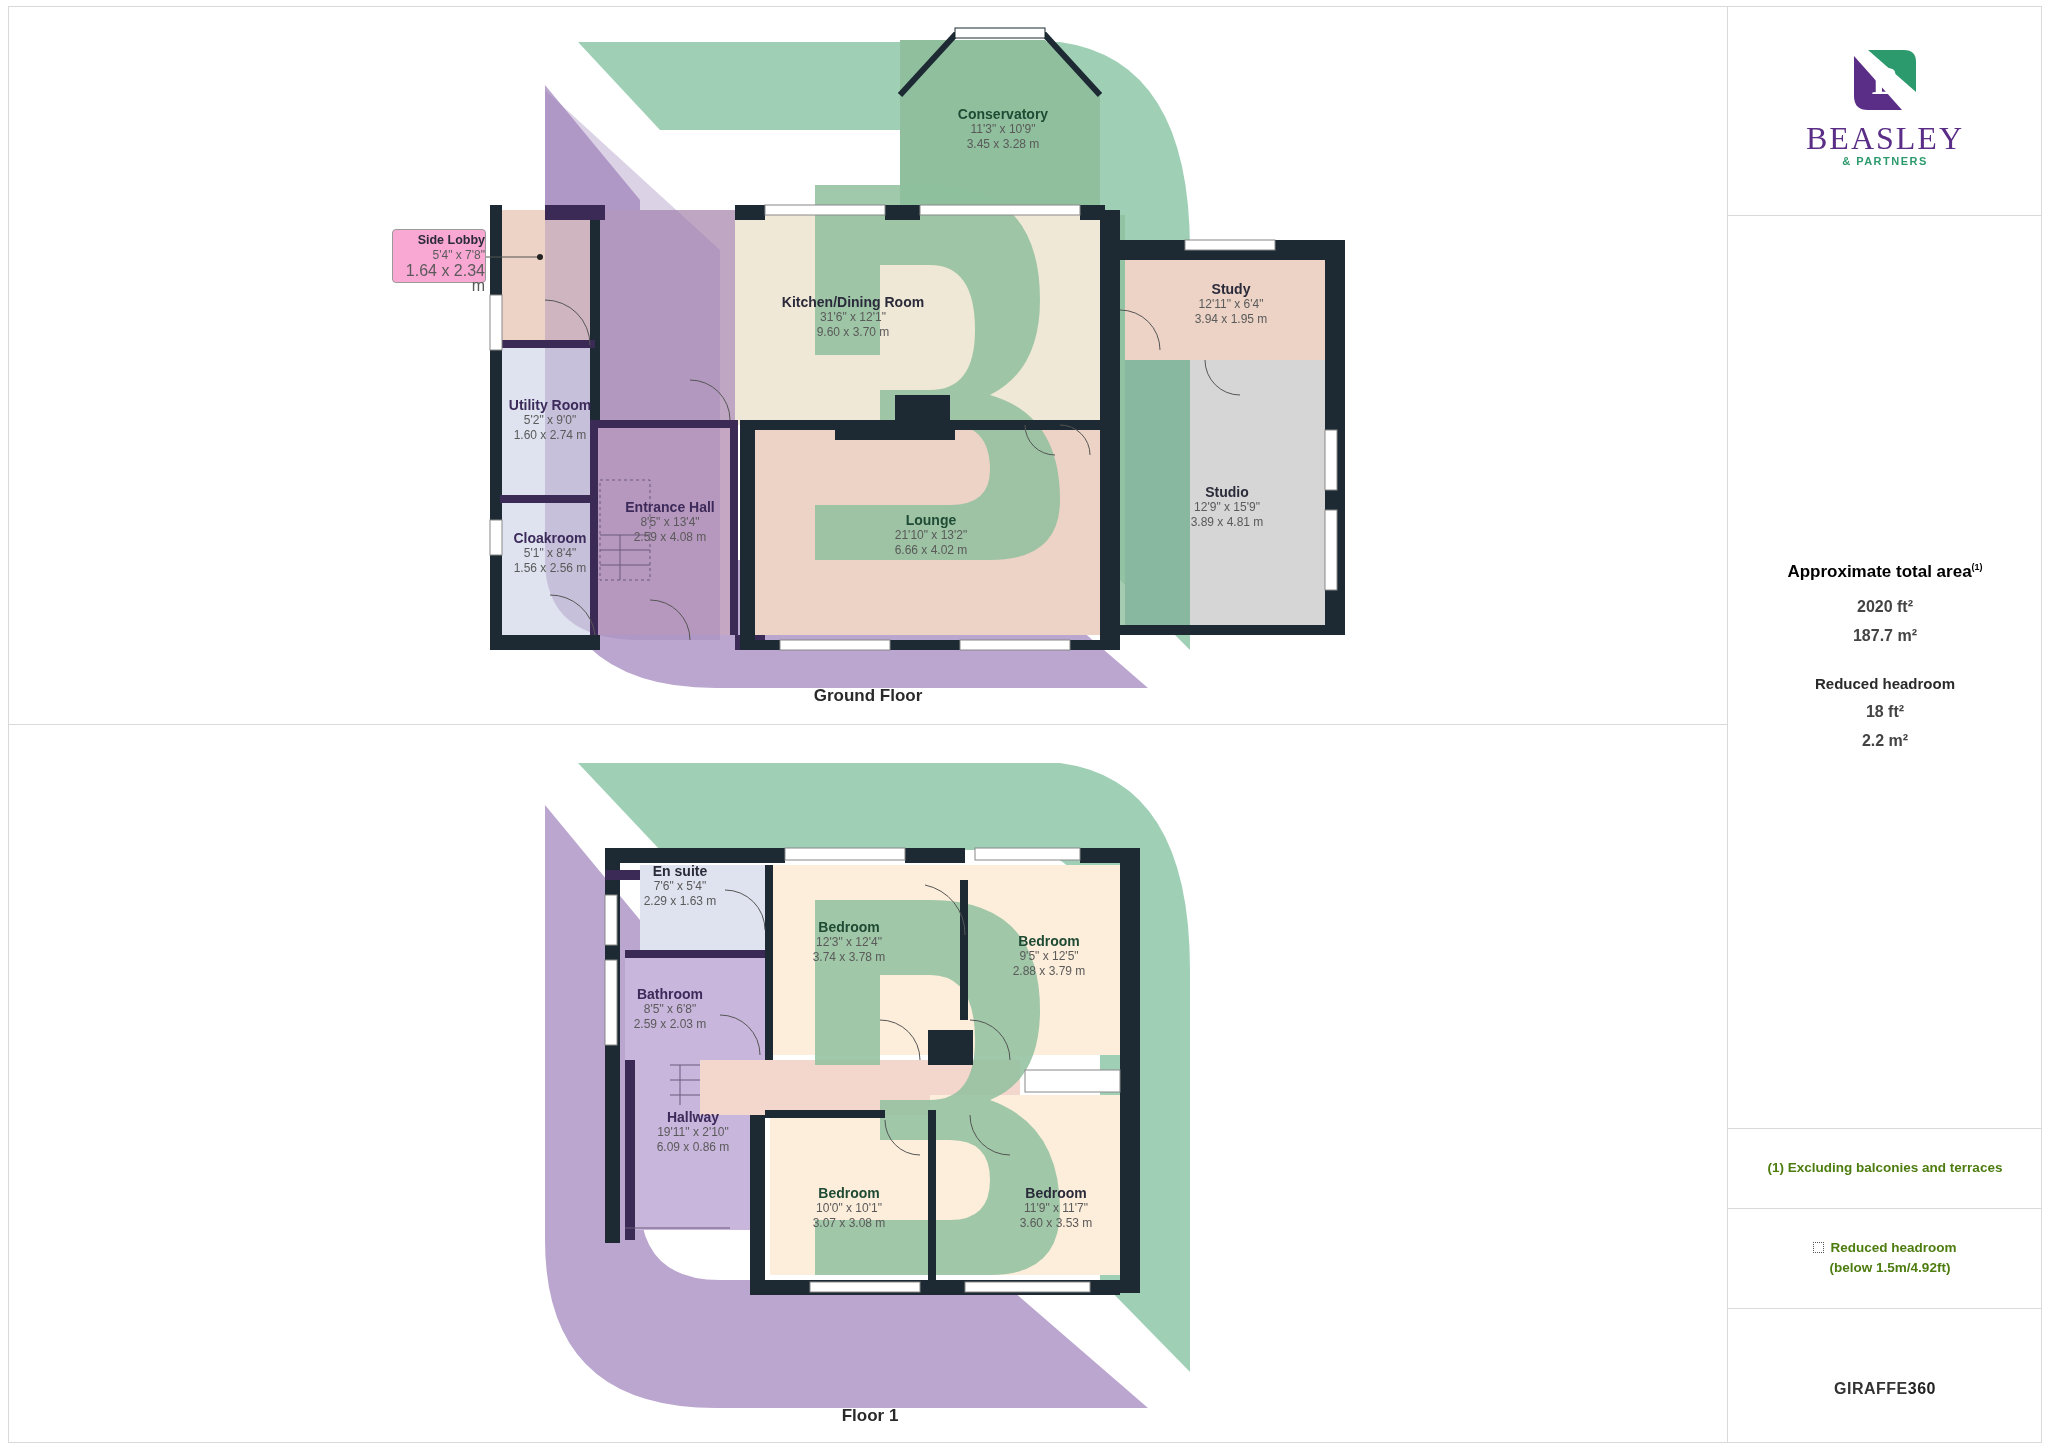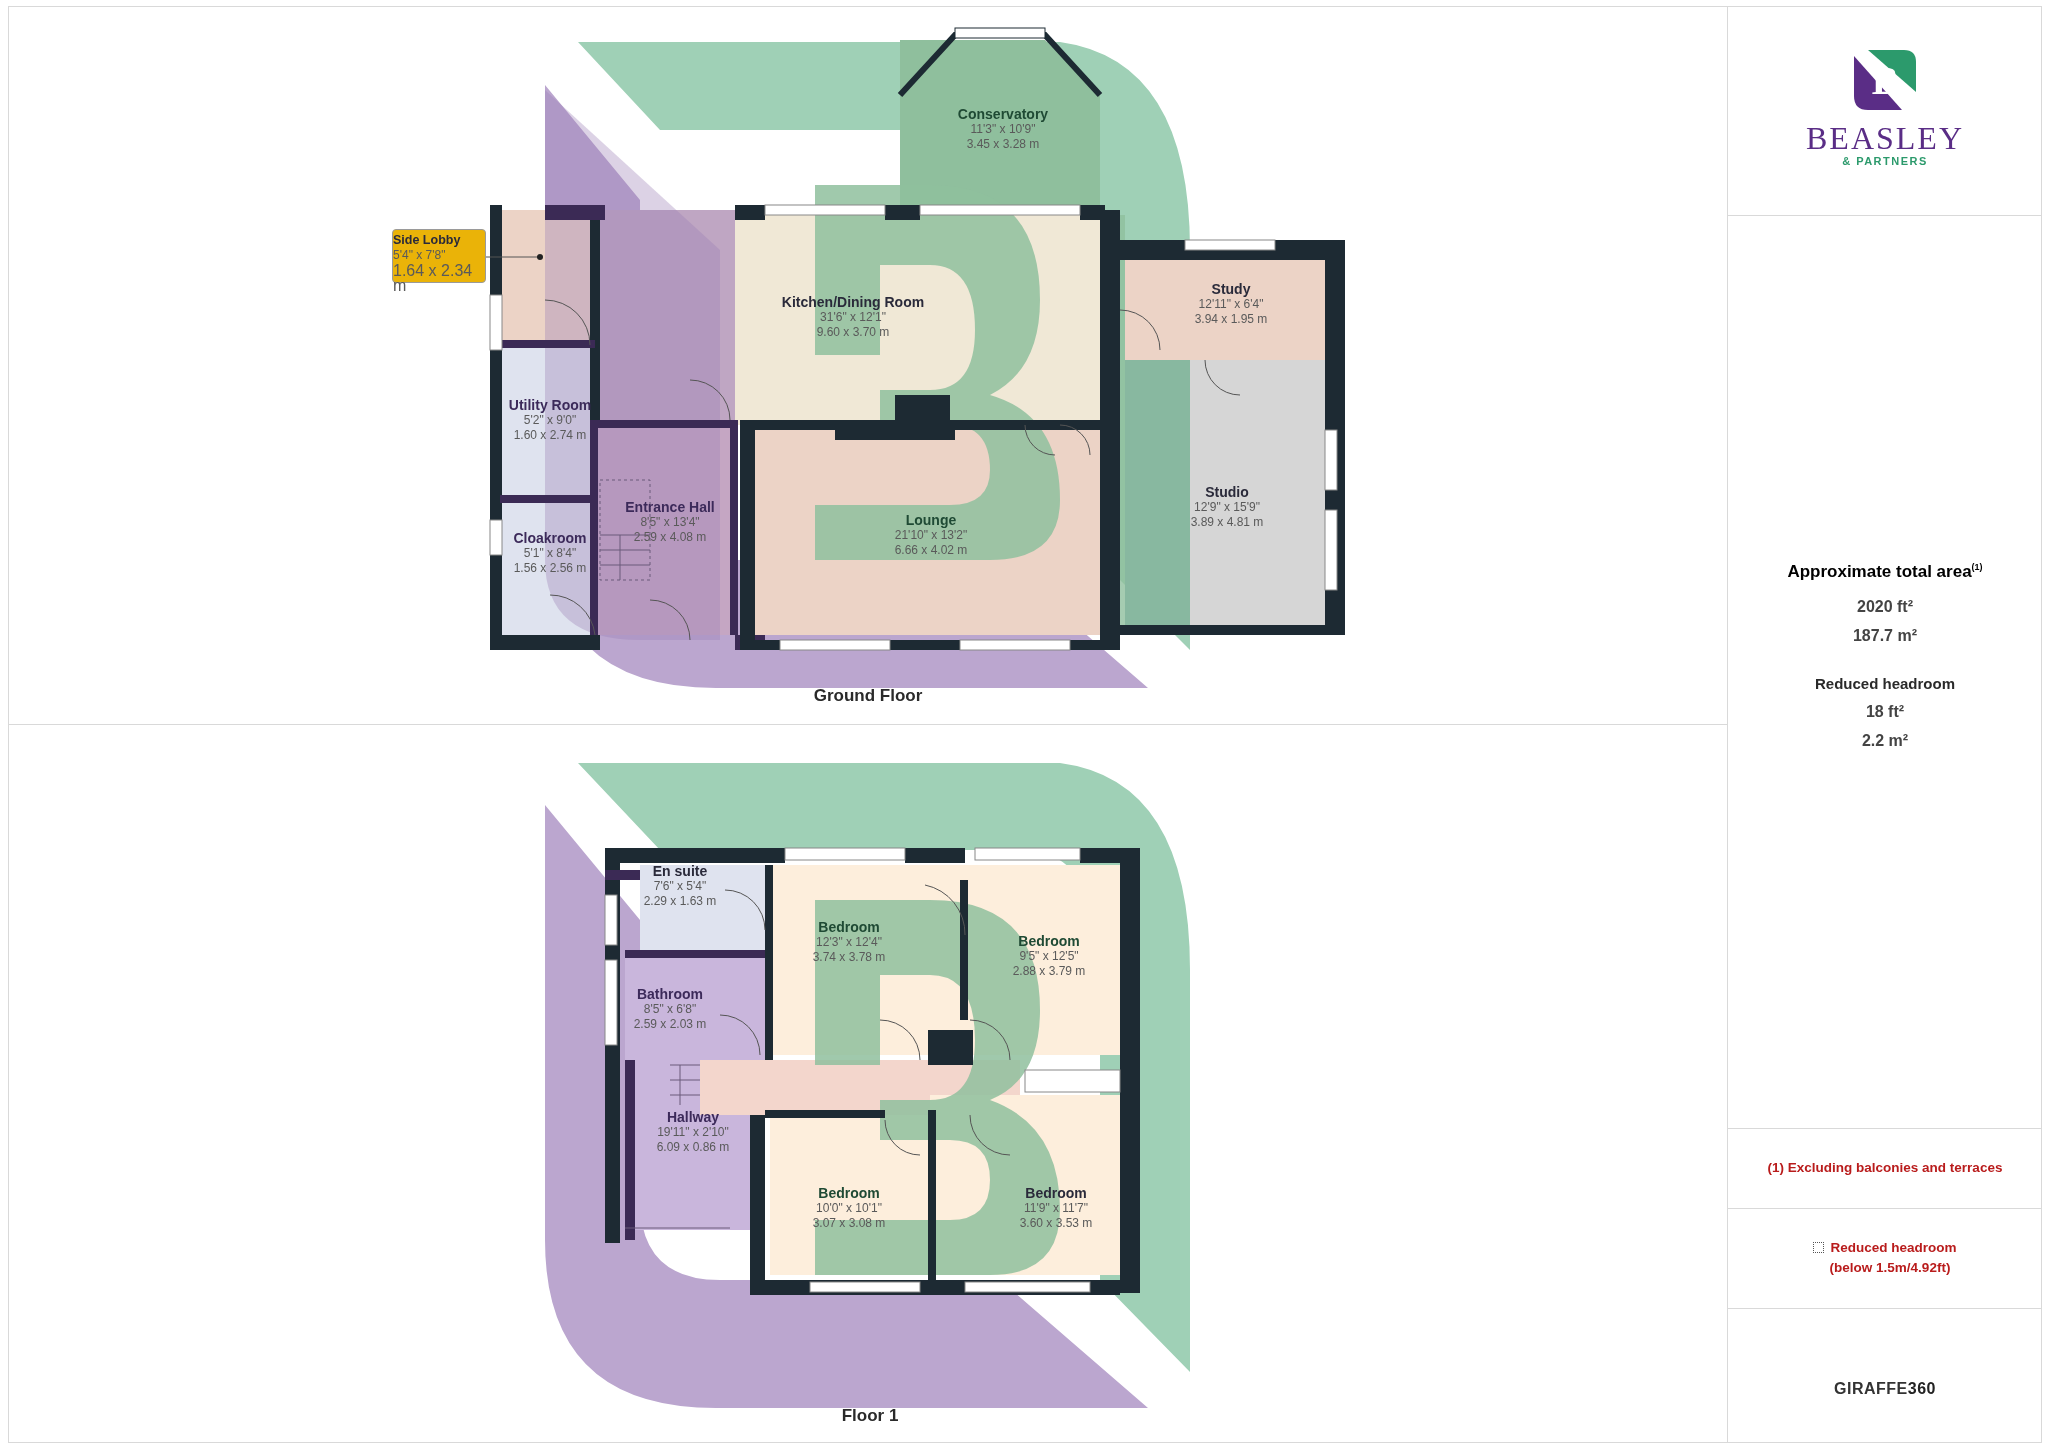--- a/index.html
+++ b/index.html
@@ -8,30 +8,30 @@
   .vsep { position:absolute; left:1727px; top:6px; width:1px; height:1437px; background:#d9d9d9; }
   .hsep { position:absolute; left:8px; top:724px; width:1719px; height:1px; background:#d9d9d9; }
   .side-sep { position:absolute; left:1727px; width:315px; height:1px; background:#d9d9d9; }
   svg.plan { position:absolute; left:0; top:0; }
   .room { position:absolute; text-align:center; line-height:15px; transform:translateX(-50%); white-space:nowrap; }
   .room .name { font-weight:bold; font-size:14px; color:#2a2a3a; }
   .room .dim { font-size:12px; color:#5a5a5a; }
   .room.green .name { color:#1f4a34; }
   .room.purple .name { color:#3c2a5a; }
   .floor-label { position:absolute; font-weight:bold; font-size:17px; color:#2a2a2a; transform:translateX(-50%); }
-  .lobby-box { position:absolute; left:392px; top:229px; width:92px; height:52px; border:1px solid #9a9a9a; border-radius:4px; background:#eab308; text-align:left; line-height:15px; }
+  .lobby-box { position:absolute; left:392px; top:229px; width:92px; height:52px; border:1px solid #9a9a9a; border-radius:4px; background:#f9a8d4; text-align:right; line-height:15px; }
   .logo { position:absolute; left:1780px; top:48px; width:210px; text-align:center; }
   .brand { font-family:"Liberation Serif", serif; font-size:32px; letter-spacing:2px; color:#5a2d86; margin-top:4px; }
   .brand-sub { font-size:11px; letter-spacing:1.5px; color:#2c9a6c; font-weight:bold; margin-top:-2px; }
   .side-text { position:absolute; left:1728px; width:314px; text-align:center;font-weight:bold; }
   .area-title { top:562px; font-weight:bold; font-size:17px; color:#000000; }
   .area-title sup { font-size:9px; }
   .area-val { font-size:16px; color:#444; }
   .rh-title { font-weight:bold; font-size:15px; color:#2a2a2a; }
-  .note { font-size:13.5px; color:#b91c1c; }
+  .note { font-size:13.5px; color:#4d7c0f; }
   .legend-icon { display:inline-block; width:11px; height:11px; border:1.5px dotted #555; vertical-align:-1px; margin-right:6px; box-sizing:border-box; }
   .giraffe { font-size:16px; color:#333; letter-spacing:0.5px; }
   .giraffe b { color:#222; }
 </style>
 </head>
 <body>
 
 <div class="frame"></div>
 <div class="vsep"></div>
 <div class="hsep"></div>

